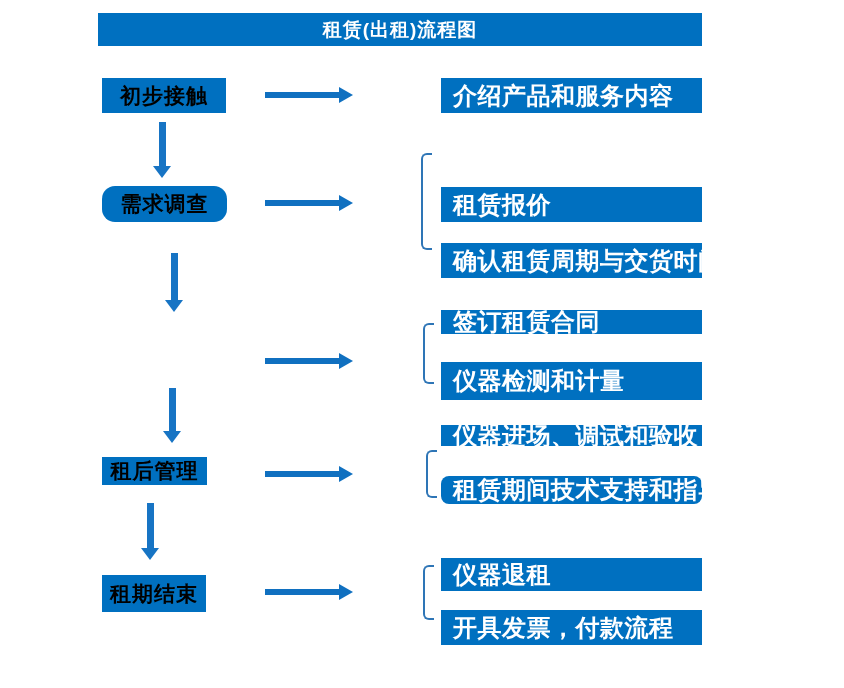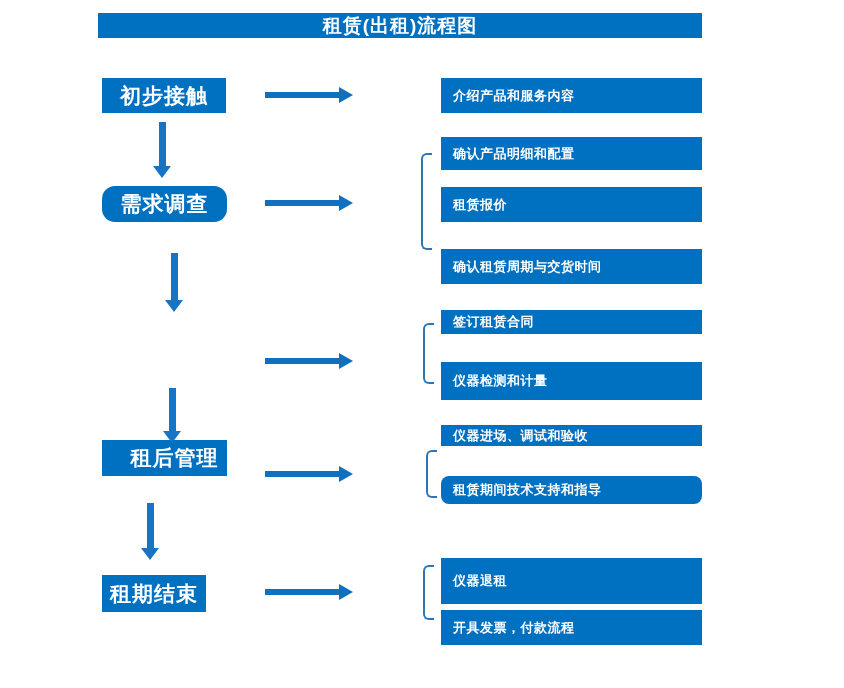--- a/index.html
+++ b/index.html
@@ -2,32 +2,32 @@
 <html><head>
 <meta charset="utf-8">
 <style>
   html,body{margin:0;padding:0;background:#ffffff;}
   body{
     width:844px;height:688px;position:relative;overflow:hidden;
     font-family:"Liberation Sans","DejaVu Sans",sans-serif;
   }
   .canvas{position:absolute;left:0;top:0;width:844px;height:688px;background:#fff;}
   .title-bar{
-    position:absolute;left:98px;top:13px;width:604px;height:25px;
+    position:absolute;left:98px;top:13px;width:604px;height:33px;
     background:#0070C0;color:#fff;font-weight:700;font-size:19px;
     display:flex;align-items:center;justify-content:center;letter-spacing:1px;
   }
   .step-box{
-    position:absolute;background:#0070C0;color:#ffffff;font-weight:700;font-size:21px;
+    position:absolute;background:#0070C0;color:#000000;font-weight:700;font-size:21px;
     display:flex;align-items:center;justify-content:center;letter-spacing:1px;
     white-space:nowrap;
   }
   .detail-box{
     position:absolute;left:441px;width:261px;background:#0070C0;color:#fff;
-    font-weight:700;font-size:13px;display:flex;align-items:center;
+    font-weight:700;font-size:24px;display:flex;align-items:center;
     padding-left:12px;box-sizing:border-box;letter-spacing:0.5px;white-space:nowrap;
   }
   .h-arrow{position:absolute;width:88px;height:16px;}
   .h-arrow .h-line{position:absolute;left:0;top:5px;width:75px;height:6px;background:#1070C0;}
   .h-arrow .h-head{
     position:absolute;left:74px;top:0;width:0;height:0;
     border-left:14px solid #1070C0;border-top:8px solid transparent;border-bottom:8px solid transparent;
   }
   .v-arrow{position:absolute;width:18px;}
   .v-arrow .v-line{position:absolute;left:5.5px;top:0;width:7px;background:#1774C4;}
@@ -45,21 +45,21 @@
 <body>
 
 <div class="canvas">
 
   <div class="title-bar">
     <span>租赁(出租)流程图</span>
   </div>
 
   <div class="step-box" style="left:102px;top:78px;width:124px;height:35px;">初步接触</div>
   <div class="step-box" style="left:102px;top:186px;width:125px;height:36px;border-radius:13px;">需求调查</div>
-  <div class="step-box" style="left:102px;top:440px;width:105px;height:36px;padding-left:20px;">租后管理</div>
+  <div class="step-box" style="left:102px;top:457px;width:105px;height:28px;">租后管理</div>
   <div class="step-box" style="left:102px;top:575px;width:104px;height:37px;">租期结束</div>
 
   <div class="v-arrow" style="left:153px;top:122px;height:56px;">
     <div class="v-line" style="height:44px;"></div>
     <div class="v-head"></div>
   </div>
   <div class="v-arrow" style="left:165px;top:253px;height:59px;">
     <div class="v-line" style="height:47px;"></div>
     <div class="v-head"></div>
   </div>
@@ -93,26 +93,25 @@
     <div class="h-head"></div>
   </div>
 
   <div class="bracket" style="left:421px;top:153px;height:97px;"></div>
   <div class="bracket" style="left:423px;top:323px;height:61px;"></div>
   <div class="bracket" style="left:426px;top:450px;height:48px;"></div>
   <div class="bracket" style="left:423px;top:565px;height:55px;"></div>
 
   <div class="detail-box" style="top:78px;height:35px;">介绍产品和服务内容</div>
 
-  <div class="detail-box" style="top:137px;height:33px;">确认产品明细和配置</div>
   <div class="detail-box" style="top:187px;height:35px;">租赁报价</div>
-  <div class="detail-box" style="top:243px;height:35px;margin-top:6px;">确认租赁周期与交货时间</div>
+  <div class="detail-box" style="top:243px;height:35px;">确认租赁周期与交货时间</div>
 
   <div class="detail-box" style="top:310px;height:24px;">签订租赁合同</div>
   <div class="detail-box" style="top:362px;height:38px;">仪器检测和计量</div>
 
   <div class="detail-box" style="top:425px;height:21px;">仪器进场、调试和验收</div>
   <div class="detail-box" style="top:476px;height:28px;border-radius:8px;">租赁期间技术支持和指导</div>
 
-  <div class="detail-box" style="top:558px;height:46px;">仪器退租</div>
+  <div class="detail-box" style="top:558px;height:33px;">仪器退租</div>
   <div class="detail-box" style="top:610px;height:35px;">开具发票，付款流程</div>
 
 </div>
 
 </body></html>

